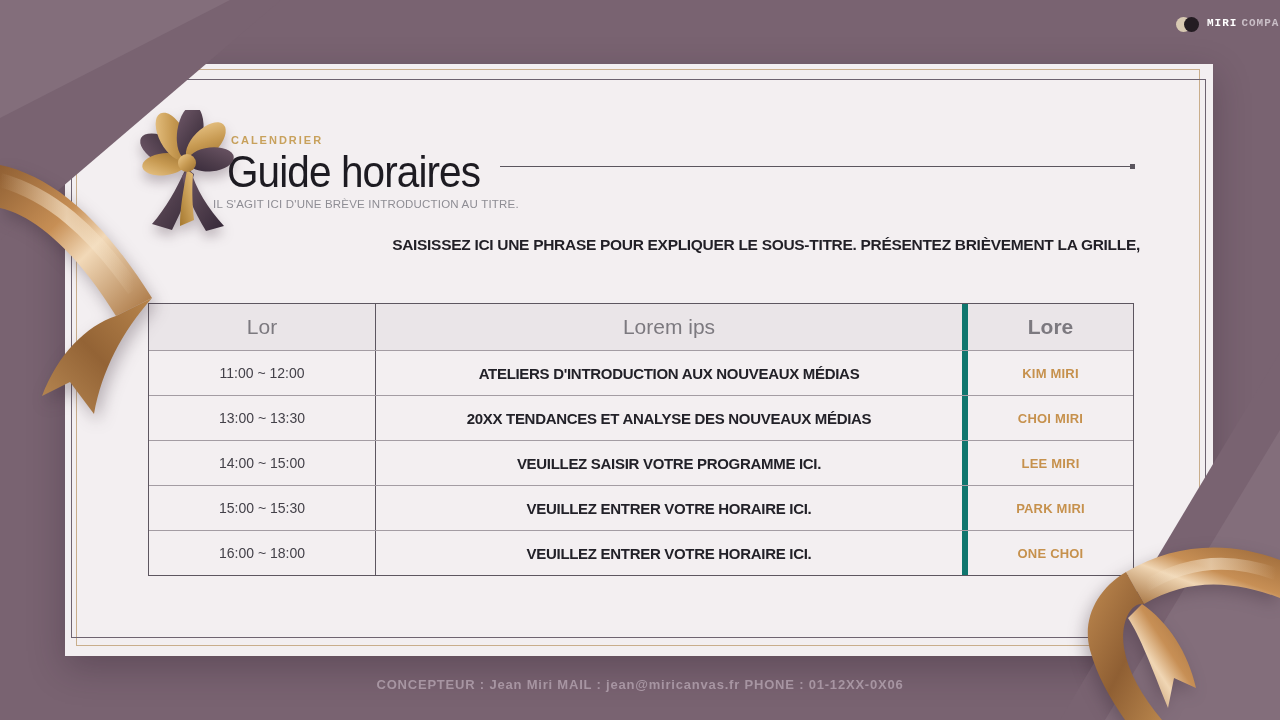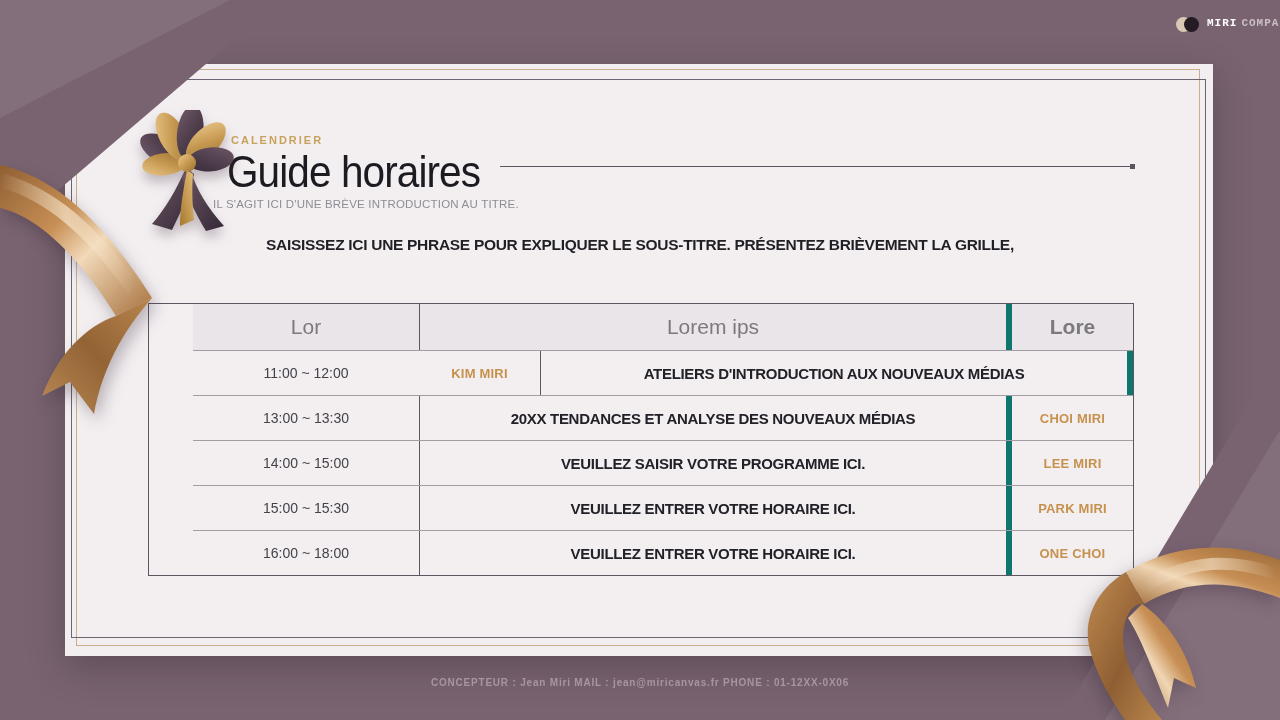--- a/index.html
+++ b/index.html
@@ -34,40 +34,40 @@
   .logo .t .suffix{color:#cabfc7;font-weight:bold;margin-left:4px;}
   
   .eyebrow{position:absolute;left:231px;top:134px;font-size:11px;font-weight:bold;
     letter-spacing:2px;color:#c8a15c;z-index:2;}
   .title{position:absolute;left:227px;top:146px;font-size:45px;letter-spacing:-1px;
     color:#1d1b22;z-index:2;transform:scaleX(.9);transform-origin:left top;white-space:nowrap;}
   .title-rule{position:absolute;left:500px;top:166px;width:630px;height:1px;background:#5a555e;z-index:2;}
   .title-rule-dot{position:absolute;left:1130px;top:164px;width:5px;height:5px;background:#5a555e;z-index:2;}
   .subtitle{position:absolute;left:213px;top:198px;font-size:11.5px;letter-spacing:.2px;
     color:#8e8d94;z-index:2;white-space:nowrap;}
-  .intro{position:absolute;left:140px;top:234px;width:1000px;text-align:center;z-index:2;
+  .intro{position:absolute;left:140px;top:234px;width:1000px;text-align:right;z-index:2;
     font-size:15.5px;font-weight:bold;letter-spacing:-.3px;color:#211f26;line-height:22.5px;}
   
   .schedule{position:absolute;left:148px;top:303px;width:986px;z-index:2;
-    border:1.5px solid #5d5660;box-sizing:border-box;padding-left:44px;}
+    border:1.5px solid #5d5660;box-sizing:border-box;}
   .trow{display:flex;align-items:stretch;border-bottom:1px solid #a39ca3;}
   .trow:last-child{border-bottom:none;}
   .thead{height:46px;background:#eae5e8;}
   .tdata{height:44px;justify-content:center;}
   .cell{display:flex;align-items:center;justify-content:center;box-sizing:border-box;}
   .col-time{width:226px;}
   .col-prog{width:593px;border-left:1px solid #5d5660;border-right:6px solid #0f766e;}
   .col-name{flex:1;font-weight:bold;}
   .thead .cell{font-size:21px;color:#7c797f;}
   .cell-time{font-size:14px;color:#434149;}
   .cell-prog{font-size:15px;font-weight:bold;letter-spacing:-.3px;color:#222128;}
   .cell-name{font-size:13px;font-weight:bold;letter-spacing:.2px;color:#c6914d;}
   
   .credit{position:absolute;left:0;top:677px;width:100%;text-align:center;z-index:3;
-    font-size:10px;font-weight:bold;letter-spacing:.8px;color:#a795a2;}
+    font-size:13px;font-weight:bold;letter-spacing:.8px;color:#a795a2;}
   
   .bow{position:absolute;left:130px;top:110px;z-index:2;filter:drop-shadow(0 7px 6px rgba(60,40,55,.28));}
   .ribbon-left{position:absolute;left:0;top:150px;z-index:6;filter:drop-shadow(4px 8px 8px rgba(50,32,46,.30));}
   .ribbon-br{position:absolute;left:1040px;top:498px;z-index:6;filter:drop-shadow(-4px 6px 8px rgba(50,32,46,.30));}
 </style>
 </head>
 <body>
 
 <div class="stage">
 
@@ -87,22 +87,22 @@
   </div>
 
   <div class="schedule">
     <div class="trow thead">
       <div class="cell col-time">Lor</div>
       <div class="cell col-prog">Lorem ips</div>
       <div class="cell col-name">Lore</div>
     </div>
     <div class="trow tdata">
       <div class="cell col-time cell-time">11:00 ~ 12:00</div>
+      <div class="cell col-prog cell-prog">ATELIERS D'INTRODUCTION AUX NOUVEAUX MÉDIAS</div>
       <div class="cell col-name cell-name">KIM MIRI</div>
-      <div class="cell col-prog cell-prog">ATELIERS D'INTRODUCTION AUX NOUVEAUX MÉDIAS</div>
     </div>
     <div class="trow tdata">
       <div class="cell col-time cell-time">13:00 ~ 13:30</div>
       <div class="cell col-prog cell-prog">20XX TENDANCES ET ANALYSE DES NOUVEAUX MÉDIAS</div>
       <div class="cell col-name cell-name">CHOI MIRI</div>
     </div>
     <div class="trow tdata">
       <div class="cell col-time cell-time">14:00 ~ 15:00</div>
       <div class="cell col-prog cell-prog">VEUILLEZ SAISIR VOTRE PROGRAMME ICI.</div>
       <div class="cell col-name cell-name">LEE MIRI</div>

